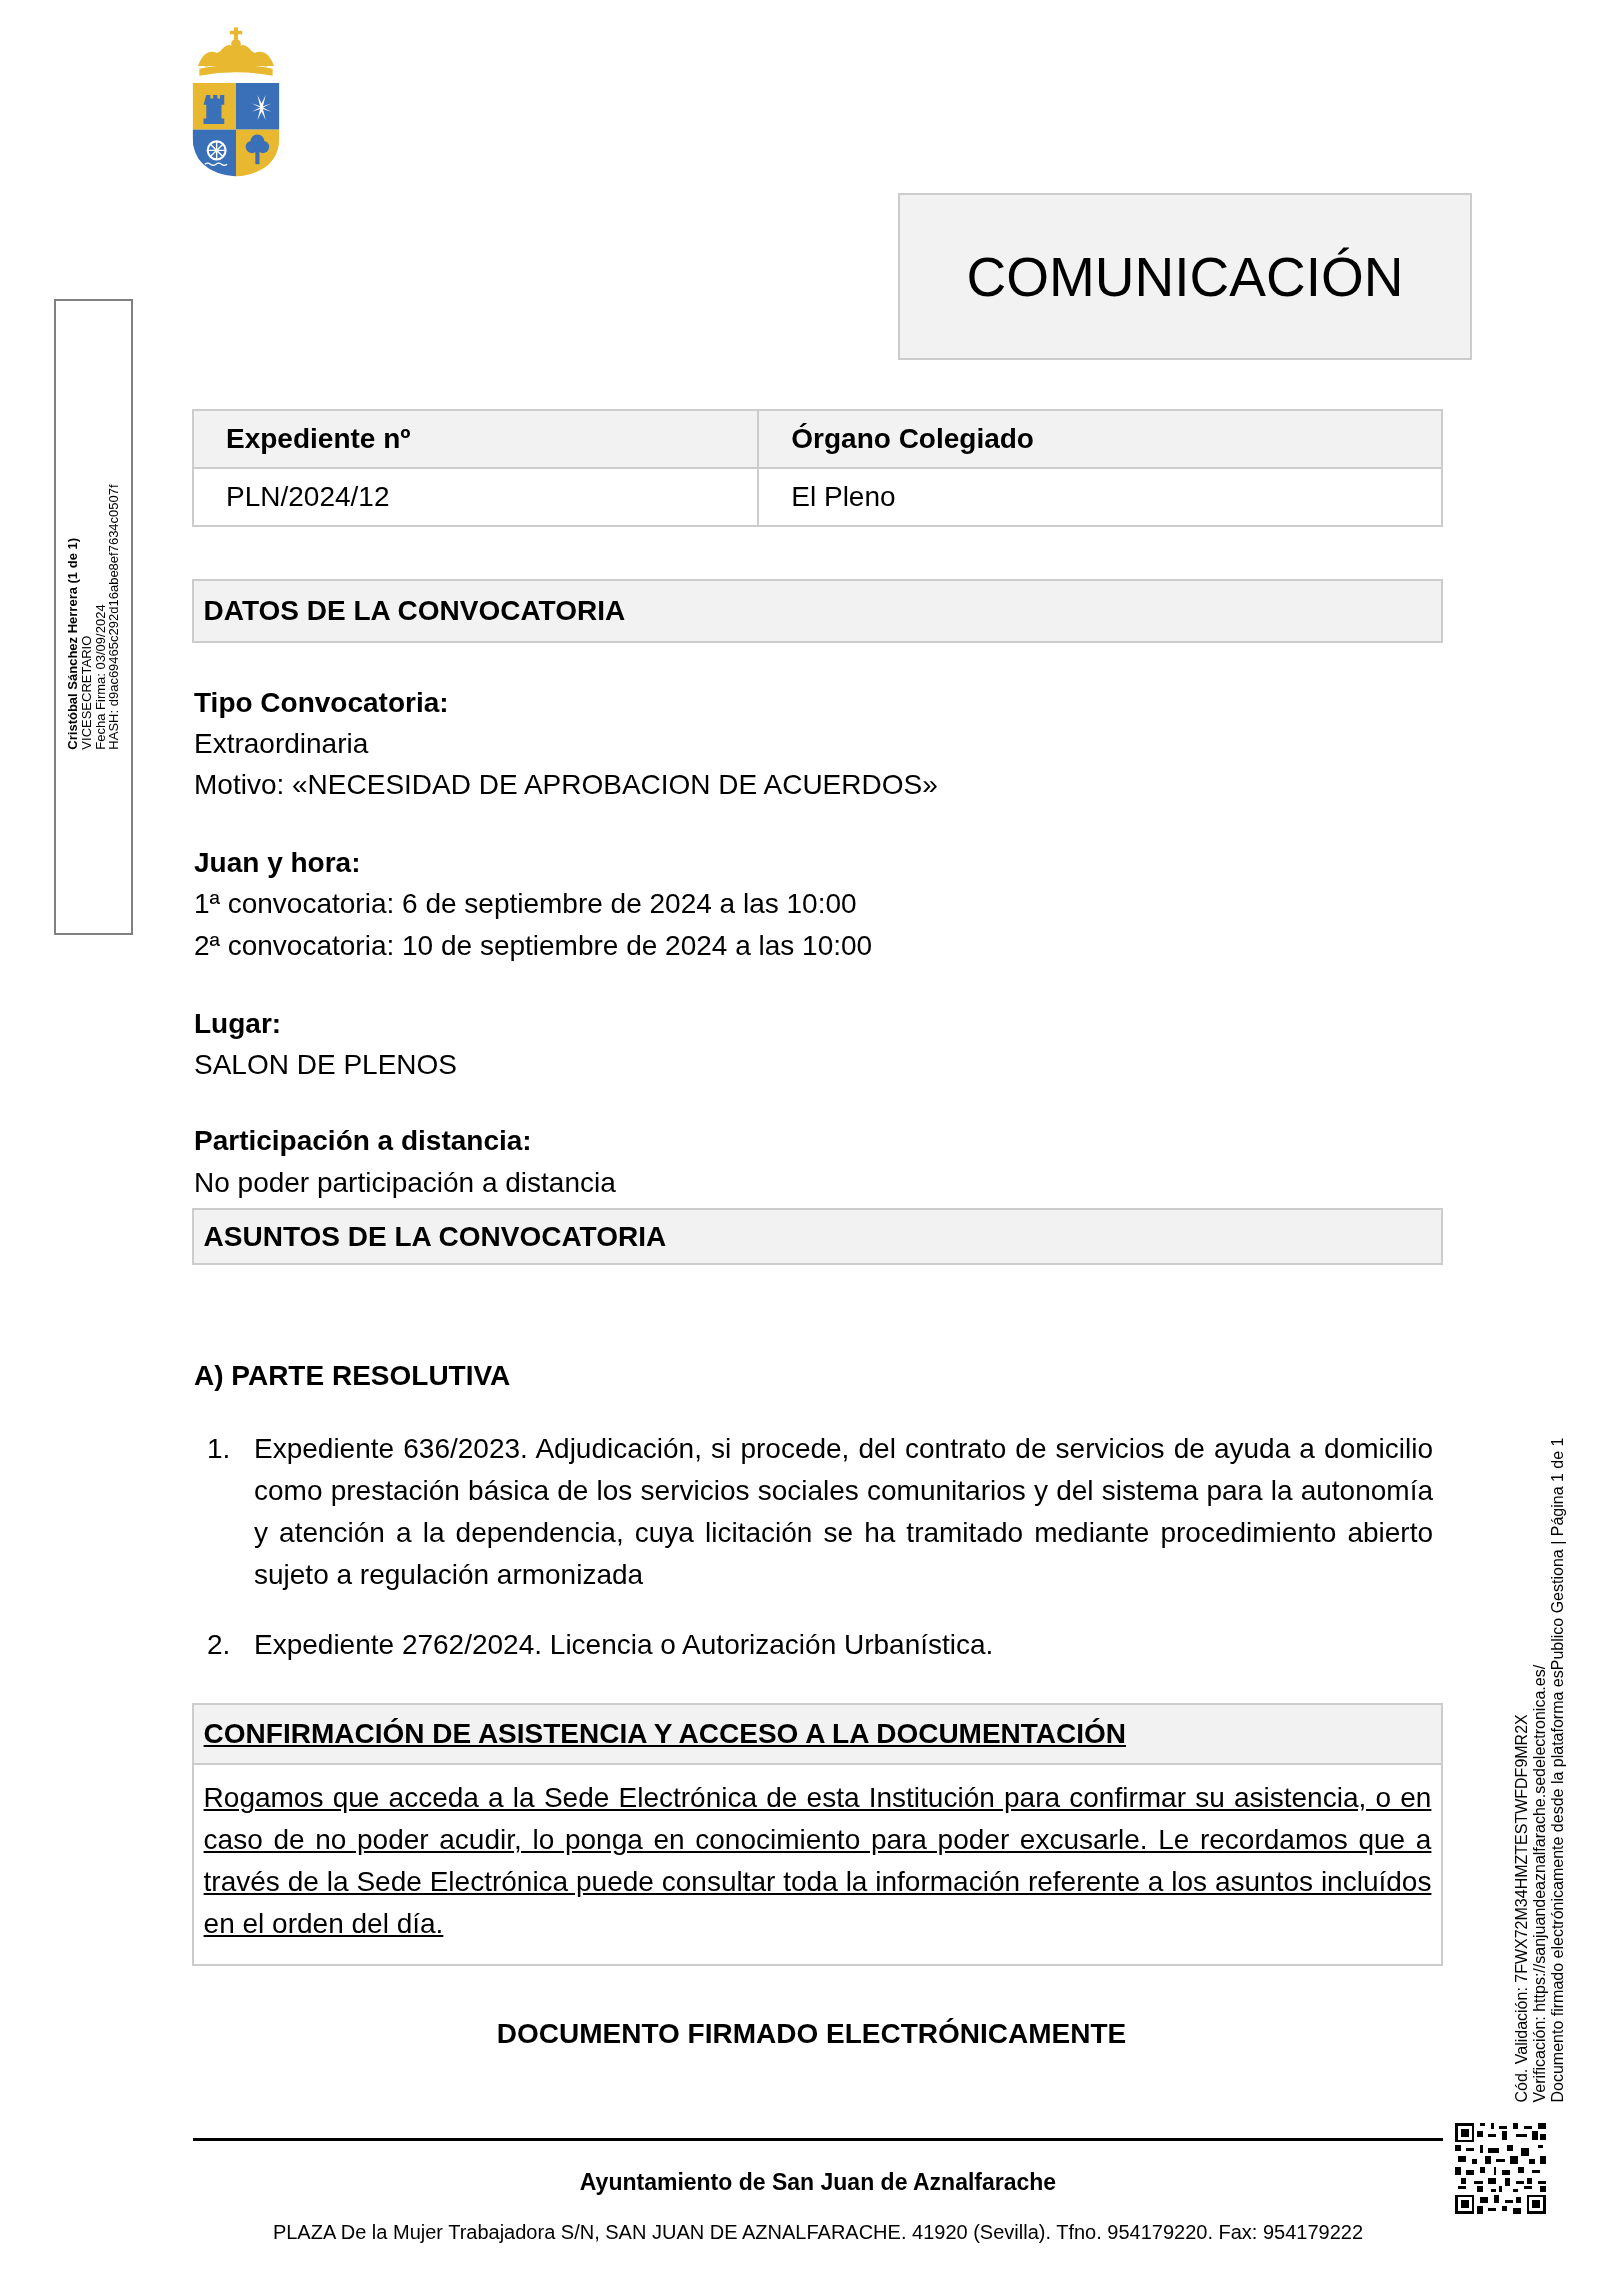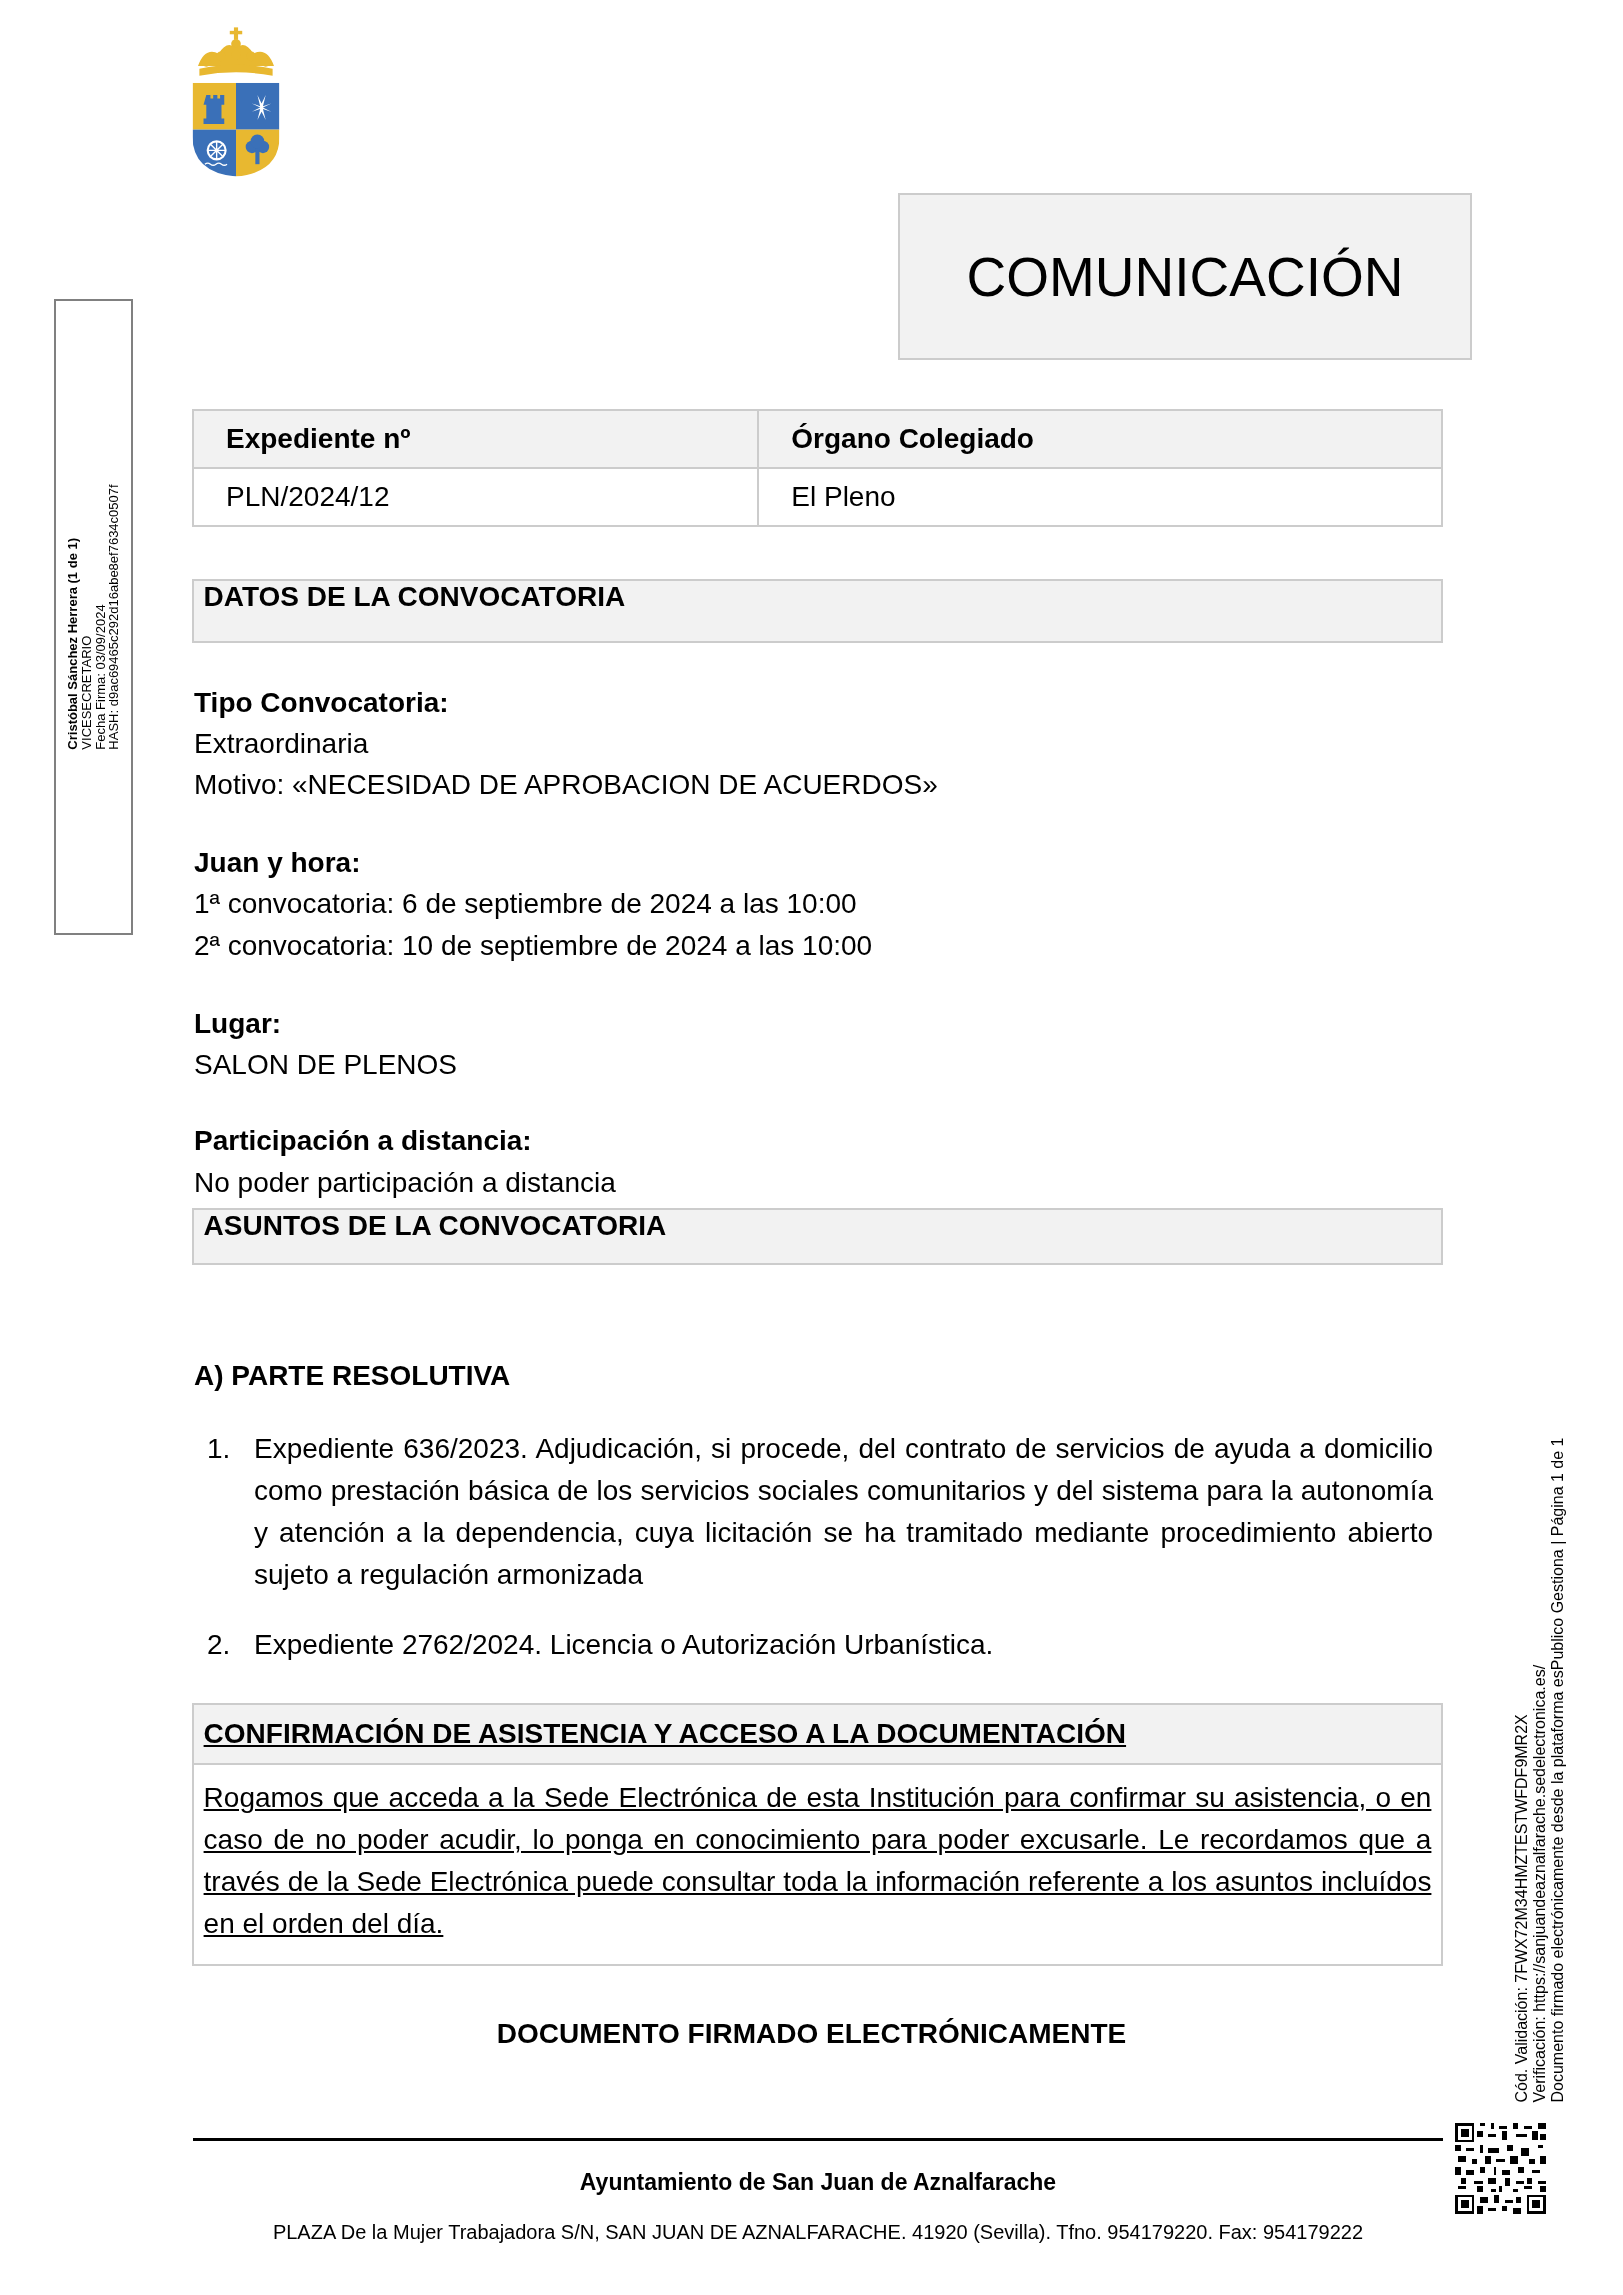--- a/index.html
+++ b/index.html
@@ -39,21 +39,21 @@
     .tbl .hdr { background: #f2f2f2; font-weight: bold; }
 
     #exp-table { left: 192px; top: 409px; width: 1251px; }
     #exp-table td { height: 56px; padding-left: 32px; }
     #exp-table .c1 { width: 523px; }
 
     .section-box {
       left: 192px; width: 1251px; box-sizing: border-box;
       background: #f2f2f2; border: 2.8px solid #cccccc;
       font-weight: bold; font-size: 28px; padding-left: 9.6px;
-      display: flex; 
+      display: flex; align-items: center;
     }
     #datos-box { top: 579px; height: 64px; }
     #asuntos-box { top: 1208px; height: 57px; }
 
     .lbl { font-weight: bold; font-size: 28px; left: 194px; }
     .val { font-size: 28px; left: 194px; white-space: nowrap; }
 
     
     #parte { left: 194px; top: 1360px; font-weight: bold; font-size: 28px; }
     .item { left: 207px; width: 1226px; font-size: 28px; line-height: 42px; }

